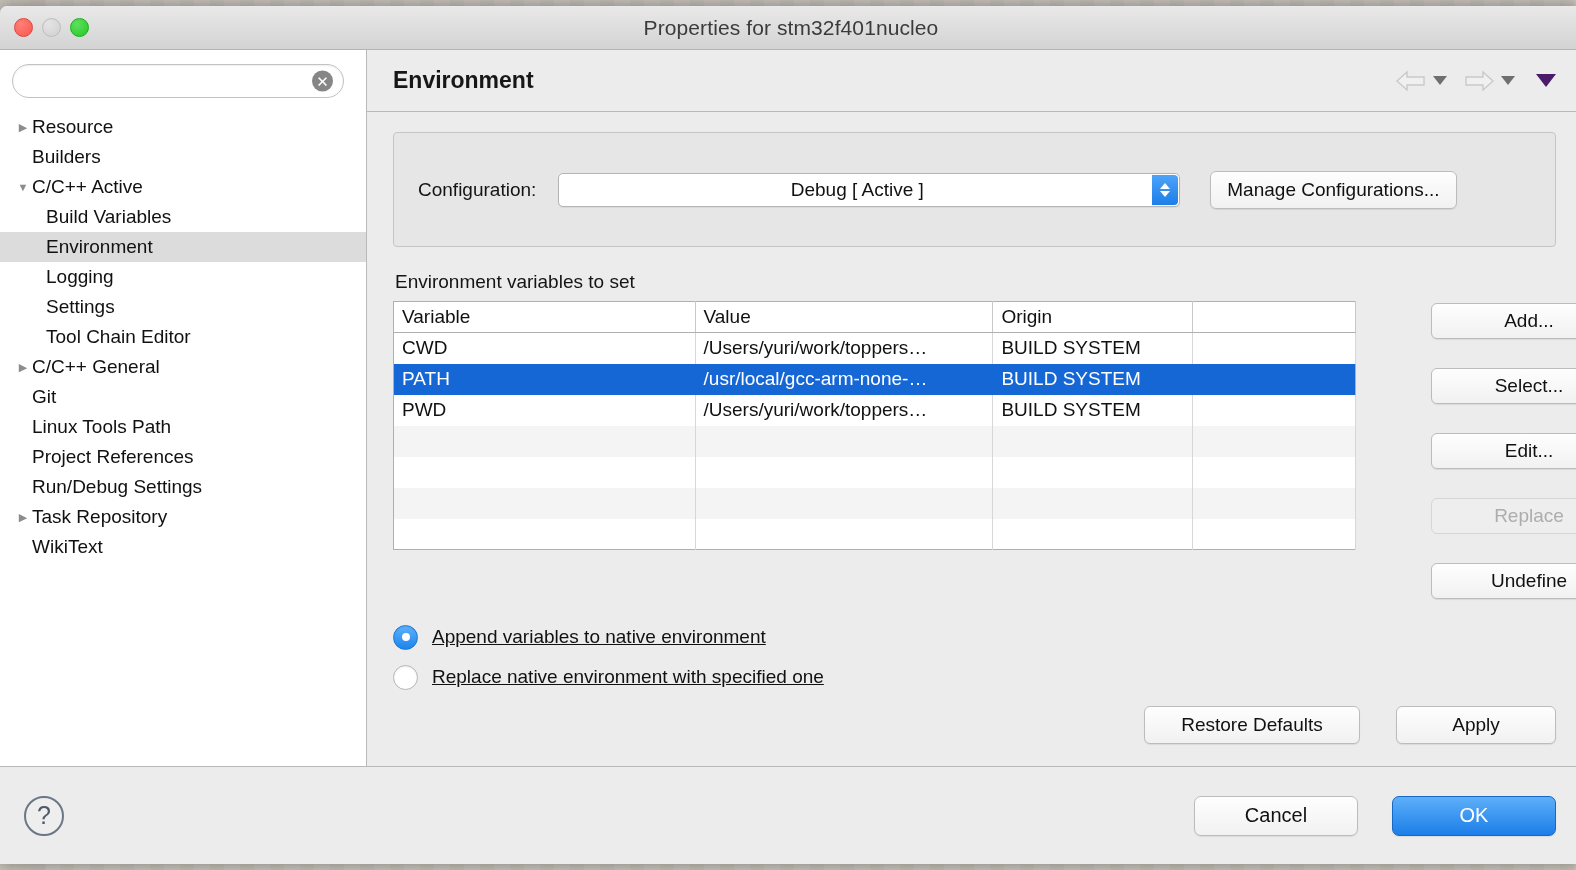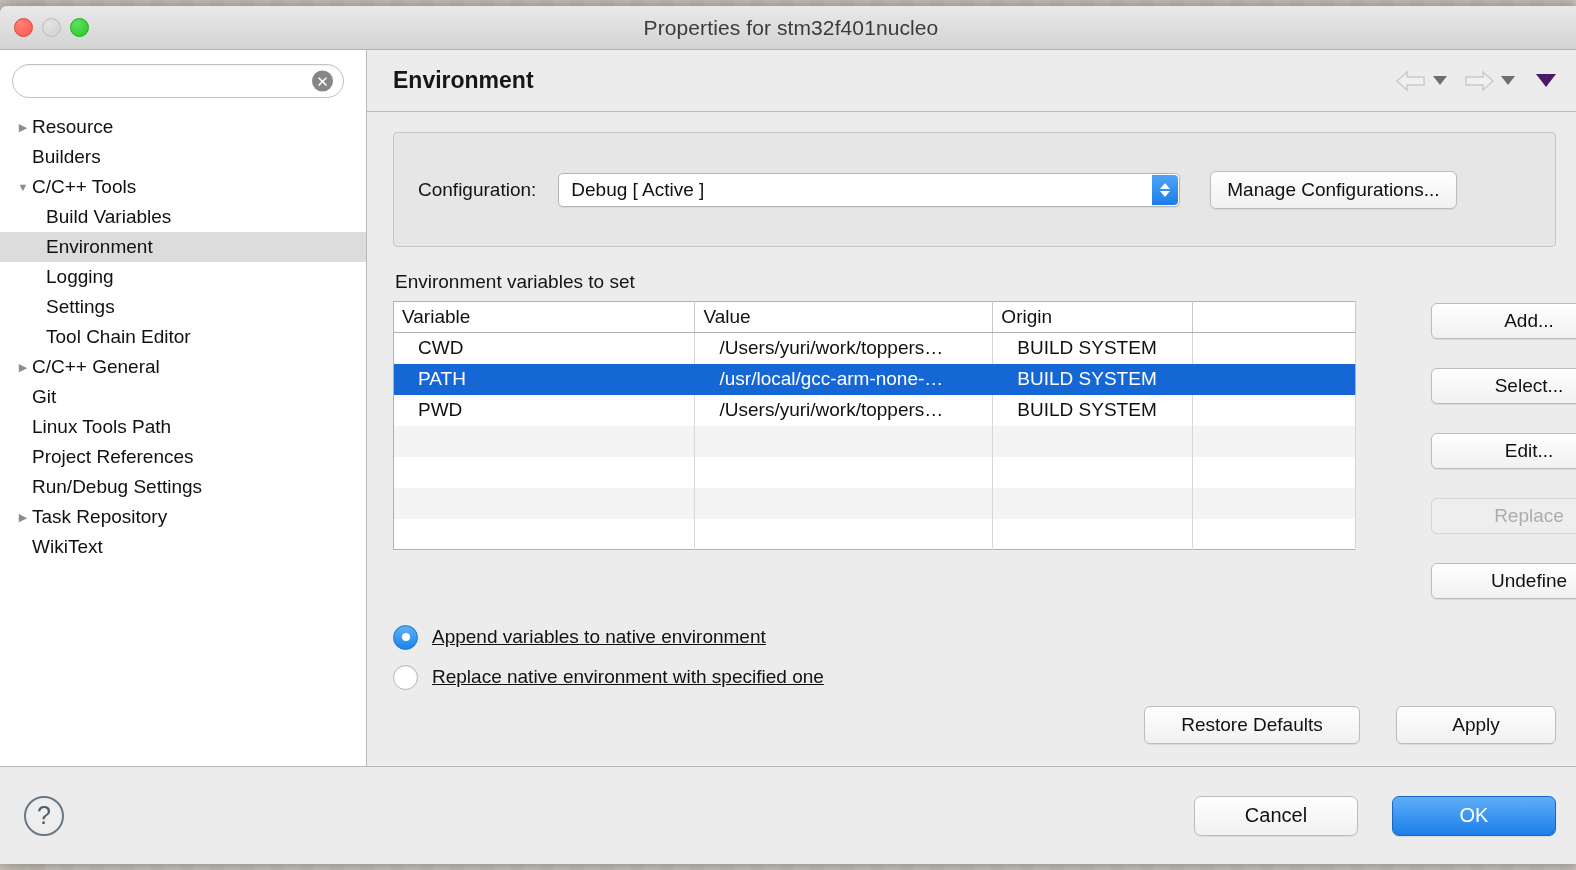--- a/index.html
+++ b/index.html
@@ -150,20 +150,21 @@
     flex: 0 1 622px;
     height: 34px;
     background: #fff;
     border: 1px solid #b4b4b4;
     border-radius: 5px;
     display: flex; align-items: center;
     padding: 0 36px 0 12px;
     font-size: 19px; color: #111;
     box-shadow: 0 1px 1px rgba(0,0,0,.06);
     cursor: default;
+    justify-content: center;
   }
   .combo .stepper {
     position: absolute; right: 1px; top: 1px; bottom: 1px; width: 26px;
     background: linear-gradient(#4ea3f7,#1b7ee8);
     border-radius: 0 4px 4px 0;
     display: flex; flex-direction: column; align-items: center; justify-content: center;
     gap: 2px;
   }
   .chev { width: 0; height: 0; border-left: 5px solid transparent;
           border-right: 5px solid transparent; }
@@ -203,21 +204,21 @@
   #var-table col.c3 { width: 200px; }
   #var-table col.c4 { width: 163px; }
   #var-table th {
     text-align: left; font-weight: normal; color: #111;
     height: 31px; padding: 0 0 0 8px;
     border-right: 1px solid #c8c8c8;
     border-bottom: 1px solid #b0b0b0;
     background: #fff;
   }
   #var-table td {
-    height: 31px; padding: 0 0 0 24px; color: #111;
+    height: 31px; padding: 0 0 0 8px; color: #111;
     border-right: 1px solid #d7d7d7;
     overflow: hidden; white-space: nowrap;
   }
   #var-table tr.alt td { background: #f4f4f4; }
   #var-table tr.sel td { background: #1667d6; color: #fff; border-right-color:#1667d6; }
   #var-table tr.sel td:last-child { border-right: 0; }
 
   .side-buttons {
     margin-left: 42px;
     display: flex; flex-direction: column; gap: 29px;
@@ -298,21 +299,21 @@
           <div class="tree-item d0">
             <span class="tw">▶</span>
             <span class="label">Resource</span>
           </div>
           <div class="tree-item d0">
             <span class="tw"></span>
             <span class="label">Builders</span>
           </div>
           <div class="tree-item d0">
             <span class="tw">▼</span>
-            <span class="label">C/C++ Tools</span>
+            <span class="label">C/C++ Active</span>
           </div>
           <div class="tree-item d1">
             <span class="label">Build Variables</span>
           </div>
           <div class="tree-item d1 selected">
             <span class="label">Environment</span>
           </div>
           <div class="tree-item d1">
             <span class="label">Logging</span>
           </div>

